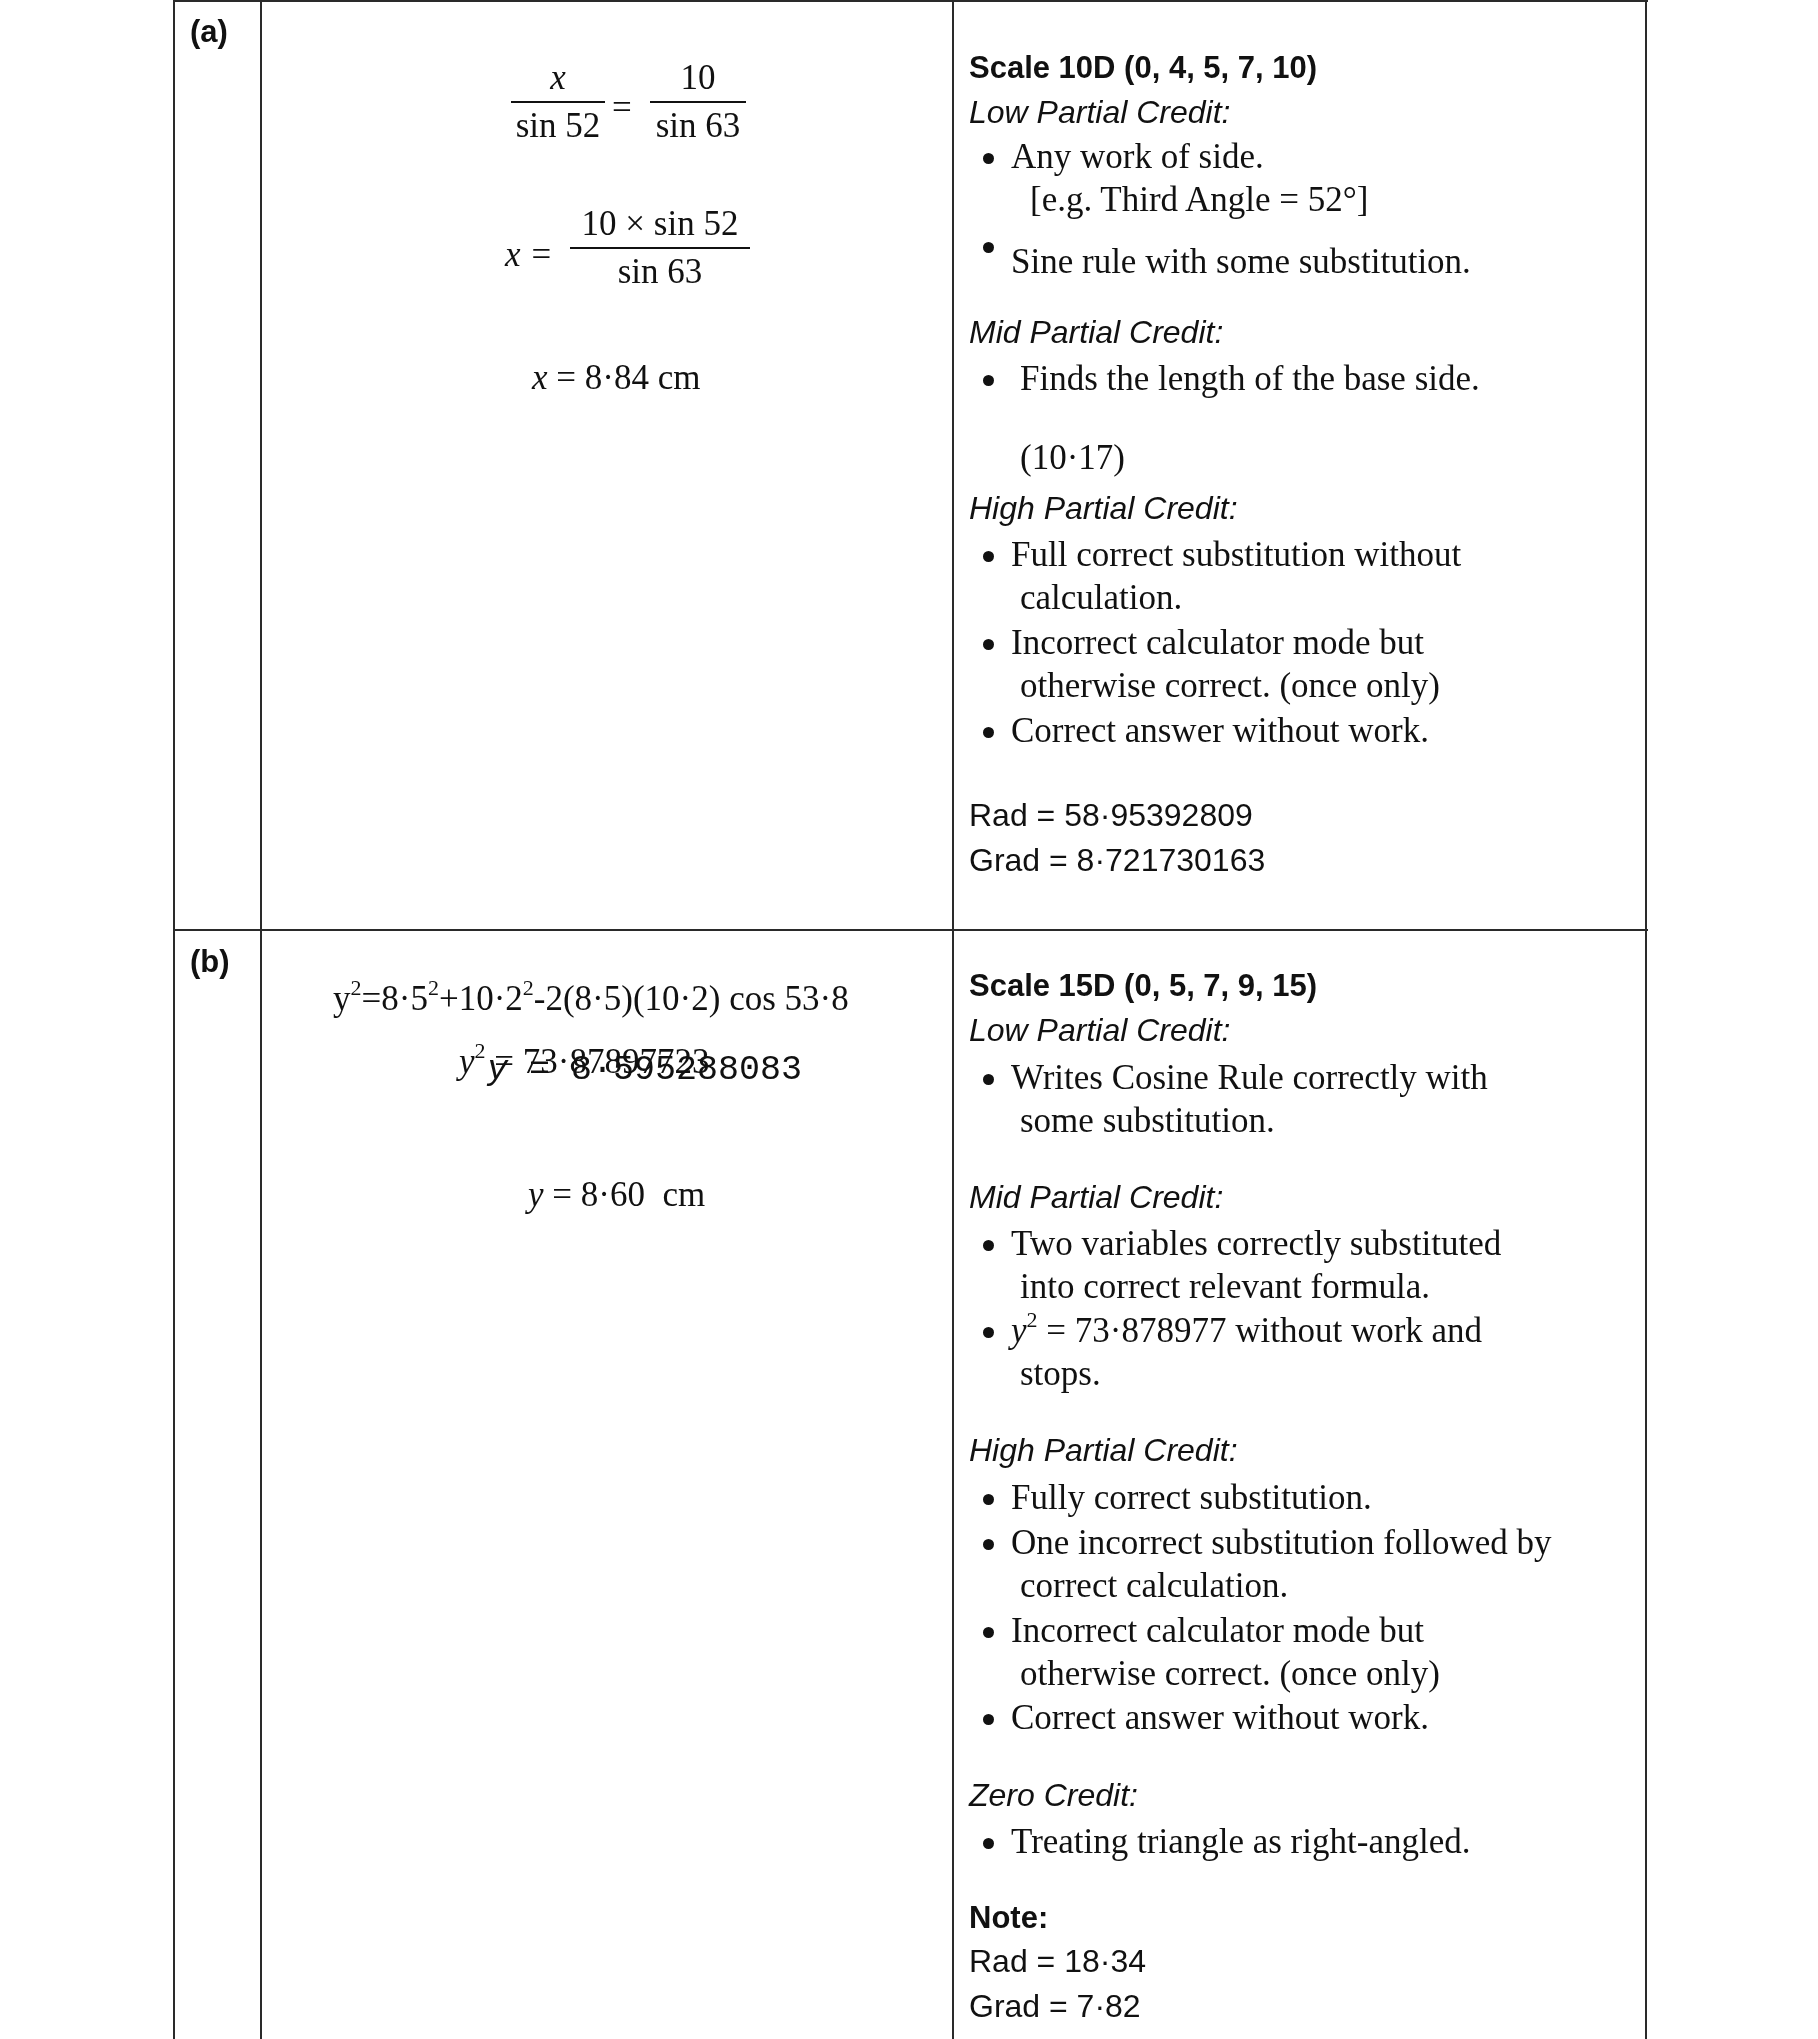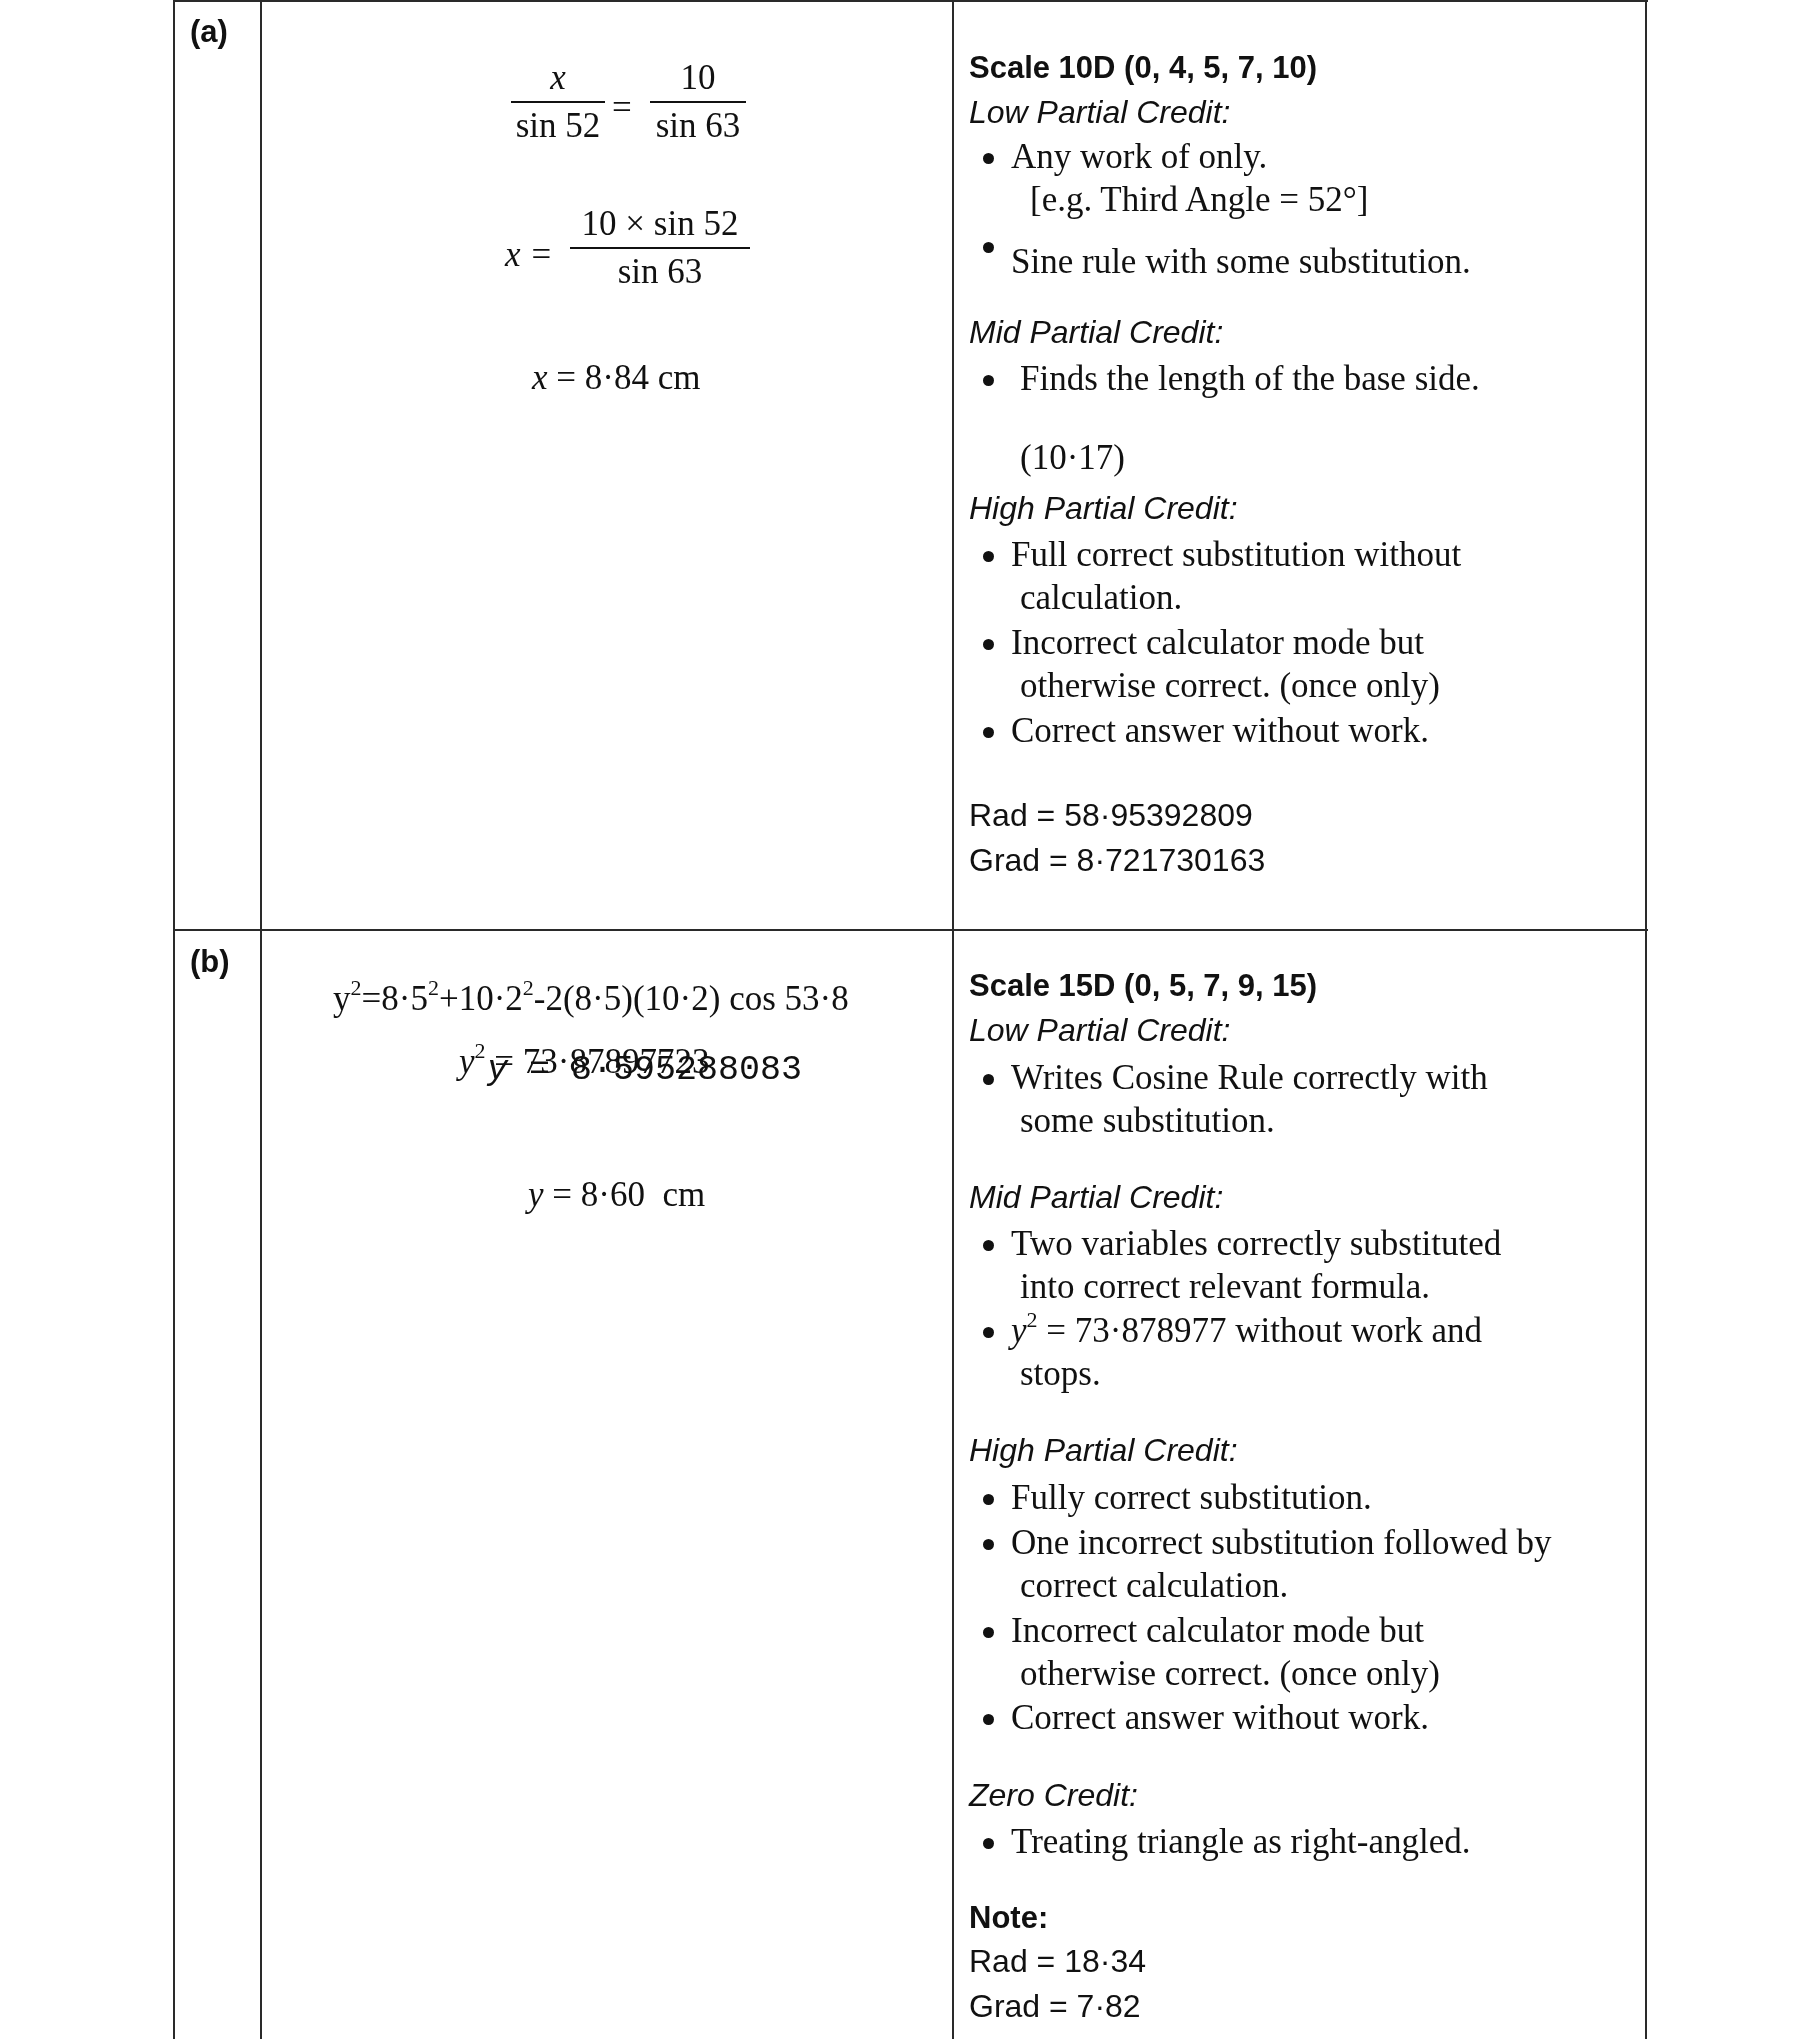--- a/index.html
+++ b/index.html
@@ -58,21 +58,21 @@
     <div class="abs serif" style="left:532px; top:358px;">
       <span class="mi">x</span><span> = 8·84 cm</span>
     </div>
   </div>
 
   <div>
     <div class="abs sansb" style="left:969px; top:50px;">Scale 10D (0, 4, 5, 7, 10)</div>
     <div class="abs sansi" style="left:969px; top:94px;">Low Partial Credit:</div>
 
     <div class="bullet" style="left:983px; top:153px;"></div>
-    <div class="abs serif" style="left:1011px; top:137px;">Any work of only.</div>
+    <div class="abs serif" style="left:1011px; top:137px;">Any work of side.</div>
     <div class="abs serif" style="left:1030px; top:180px;">[e.g. Third Angle = 52°]</div>
     <div class="bullet" style="left:983px; top:242px;"></div>
     <div class="abs serif" style="left:1011px; top:242px;">Sine rule with some substitution.</div>
 
     <div class="abs sansi" style="left:969px; top:314px;">Mid Partial Credit:</div>
     <div class="bullet" style="left:983px; top:375px;"></div>
     <div class="abs serif" style="left:1020px; top:359px;">Finds the length of the base side.</div>
     <div class="abs serif" style="left:1020px; top:402px;margin-top:36px;">(10·17)</div>
 
     <div class="abs sansi" style="left:969px; top:490px;">High Partial Credit:</div>

